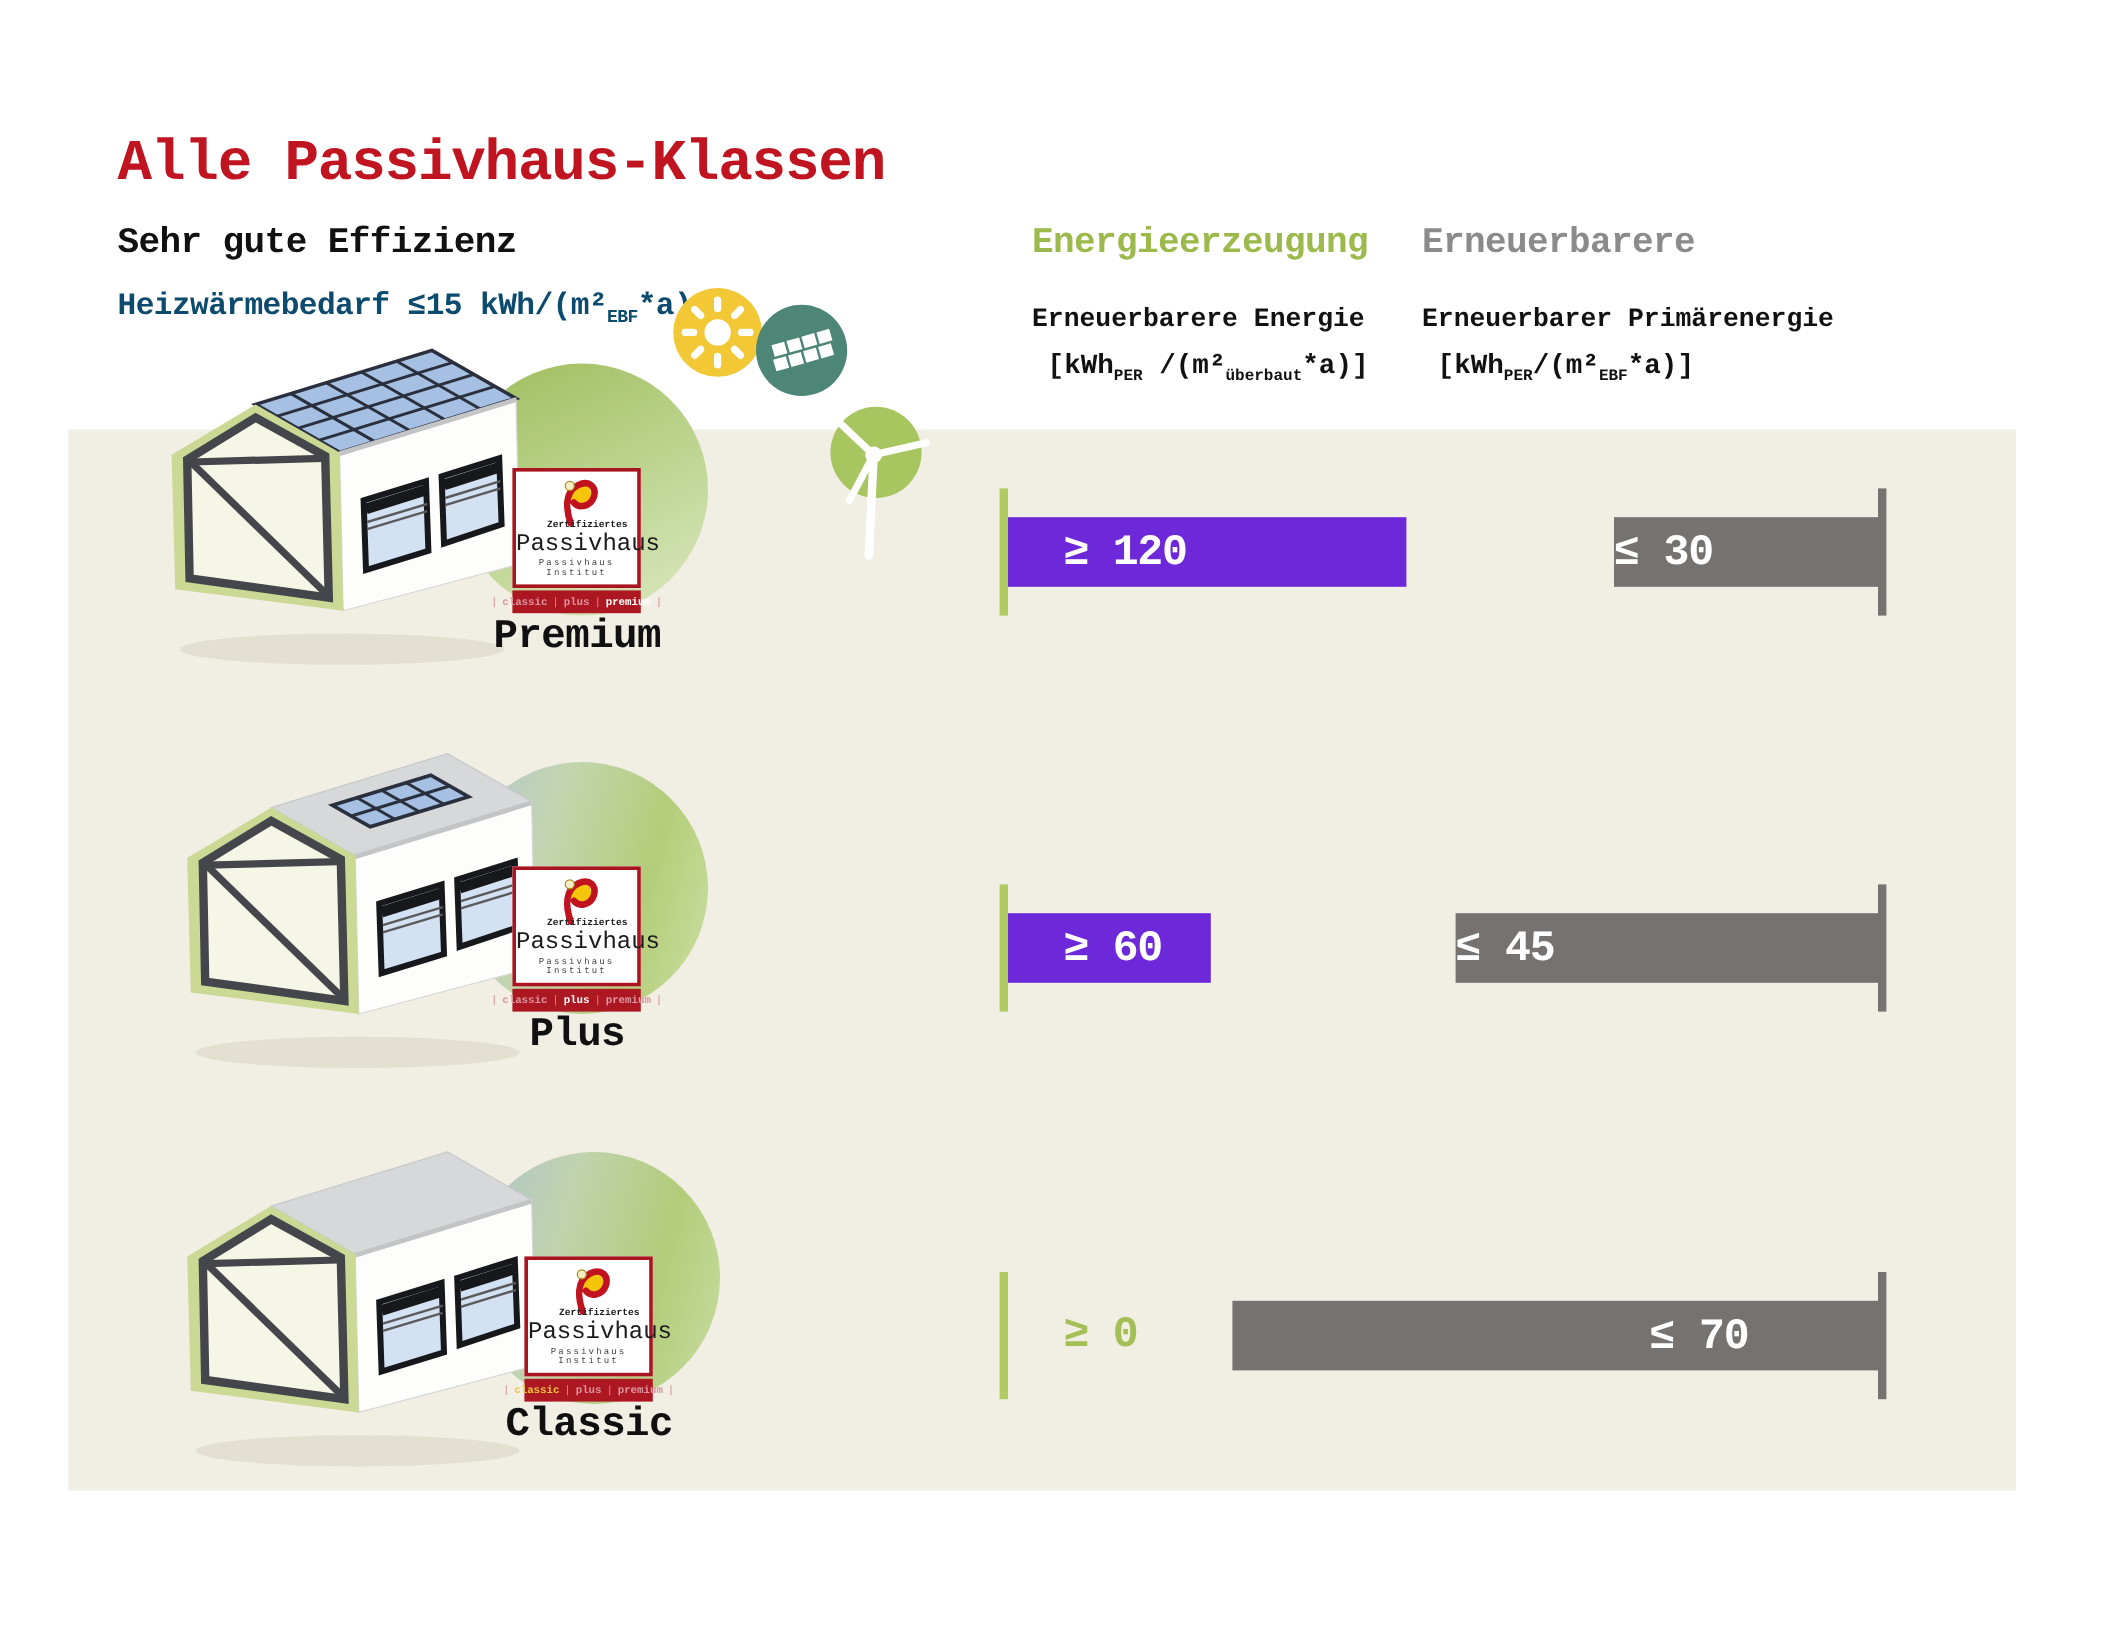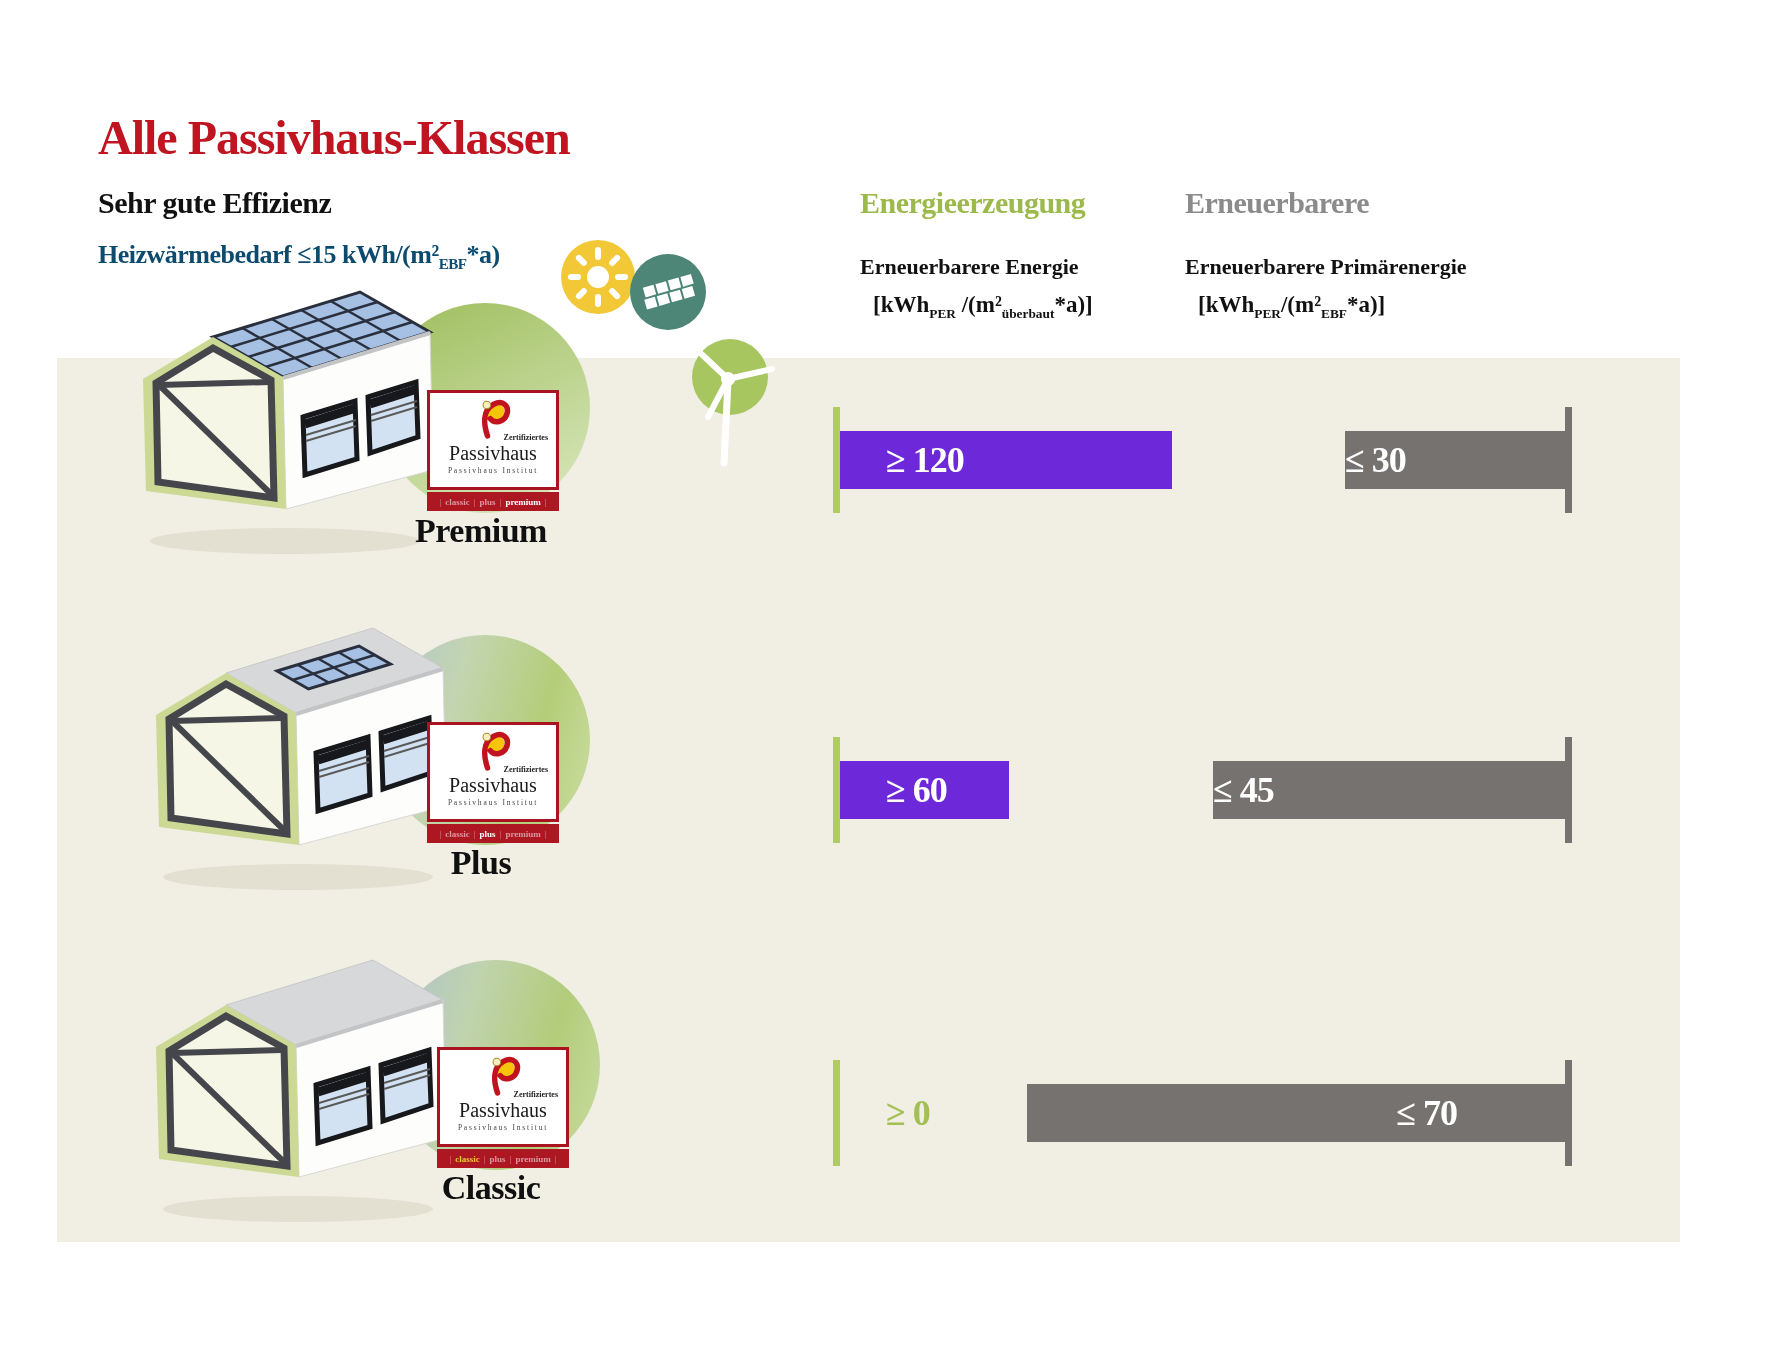--- a/index.html
+++ b/index.html
@@ -1,17 +1,17 @@
 <!DOCTYPE html>
 <html><head>
 <meta charset="utf-8">
 <style>
   html,body{margin:0;padding:0;background:#fff;}
   #canvas{position:relative;width:1772px;height:1361px;background:#ffffff;overflow:hidden;
-          font-family:Liberation Serif, serif;border-radius:22px;}
+          font-family:Liberation Mono, monospace;border-radius:22px;}
   .beige{position:absolute;left:57px;top:358px;width:1623px;height:884px;background:#f1eee4;}
 
   
   .h-title{position:absolute;left:98px;top:110px;font-size:48px;font-weight:700;color:#c01420;letter-spacing:-1px;}
   .h-sub{position:absolute;left:98px;top:186px;font-size:30px;font-weight:700;color:#111;letter-spacing:-0.5px;}
   .h-req{position:absolute;left:98px;top:240px;font-size:26px;font-weight:700;color:#0c4a6e;letter-spacing:-0.5px;}
   sub{font-size:0.58em;font-weight:700;}
 
   .colhead{position:absolute;top:186px;font-size:30px;font-weight:700;letter-spacing:-0.5px;}
   .colhead.gen{left:860px;color:#9cb94b;}
@@ -32,21 +32,21 @@
   .tick.gray{background:#757270;}
   .gen-zero{position:absolute;left:886px;top:1084px;height:58px;line-height:58px;
             font-size:36px;font-weight:700;color:#a3bf55;z-index:2;letter-spacing:-1px;}
 
   
   .halo{position:absolute;width:210px;height:210px;border-radius:50%;z-index:3;}
   .halo.premium{background:linear-gradient(155deg,#a3c164 8%,#b9d189 45%,#d2e2b2 85%);}
   .halo.plus{background:linear-gradient(105deg,#b2c6cf 2%,#c3d5b0 35%,#b4cd79 70%,#cbdfa4 100%);}
   .halo.classic{background:linear-gradient(105deg,#aec3cc 2%,#c0d3ae 35%,#b2cc7a 70%,#c9dda2 100%);}
   .house{position:absolute;z-index:4;}
-  .badge{position:absolute;width:132px;z-index:5;}
+  .badge{position:absolute;width:107px;z-index:5;}
   .badge-sq{background:#fff;border:3px solid #a81420;box-sizing:border-box;height:100px;padding-top:3px;text-align:center;}
   .badge-logo{display:block;margin:0 auto;width:42px;height:44px;}
   .badge-zert{font-size:8px;color:#222;text-align:right;padding-right:8px;margin-top:-7px;font-weight:700;}
   .badge-name{font-size:20px;color:#1b1b1b;margin-top:0;font-weight:400;}
   .badge-inst{font-size:7.5px;letter-spacing:1.8px;color:#444;margin-top:1px;}
   .badge-banner{margin-top:2px;height:19px;background:#ac1722;display:flex;align-items:center;
                 justify-content:center;gap:4px;font-size:9px;font-weight:700;color:#dc97a0;}
   .badge-banner .on{color:#fff;}
   .badge-banner .on.gold{color:#eec63f;}
   .badge-banner .sep{color:#d98a92;font-weight:400;}
@@ -63,21 +63,21 @@
 
   <div class="h-title">Alle Passivhaus-Klassen</div>
   <div class="h-sub">Sehr gute Effizienz</div>
   <div class="h-req">
     <span>Heizwärmebedarf ≤15 kWh/(m²</span><sub>EBF</sub><span>*a)</span>
   </div>
 
   <div class="colhead gen">Energieerzeugung</div>
   <div class="colhead dem">Erneuerbarere</div>
   <div class="colsub gen">Erneuerbarere Energie</div>
-  <div class="colsub dem">Erneuerbarere Primärenergie</div>
+  <div class="colsub dem">Erneuerbarer Primärenergie</div>
   <div class="colformula gen">
     <span>[kWh</span><sub>PER</sub><span> /(m²</span><sub>überbaut</sub><span>*a)]</span>
   </div>
   <div class="colformula dem">
     <span>[kWh</span><sub>PER</sub><span>/(m²</span><sub>EBF</sub><span>*a)]</span>
   </div>
 
   <svg class="icon" style="left:561px;top:240px" width="74" height="74" viewBox="0 0 74 74">
     <circle cx="37" cy="37" r="37" fill="#f2c837"></circle>
     <circle cx="37" cy="37" r="11" fill="#fff"></circle>

